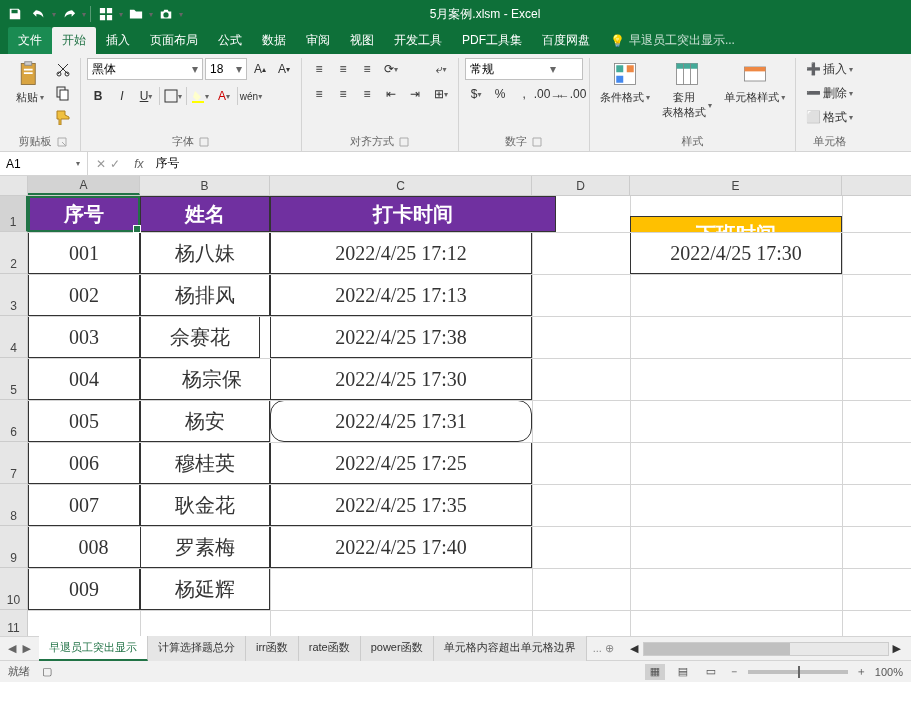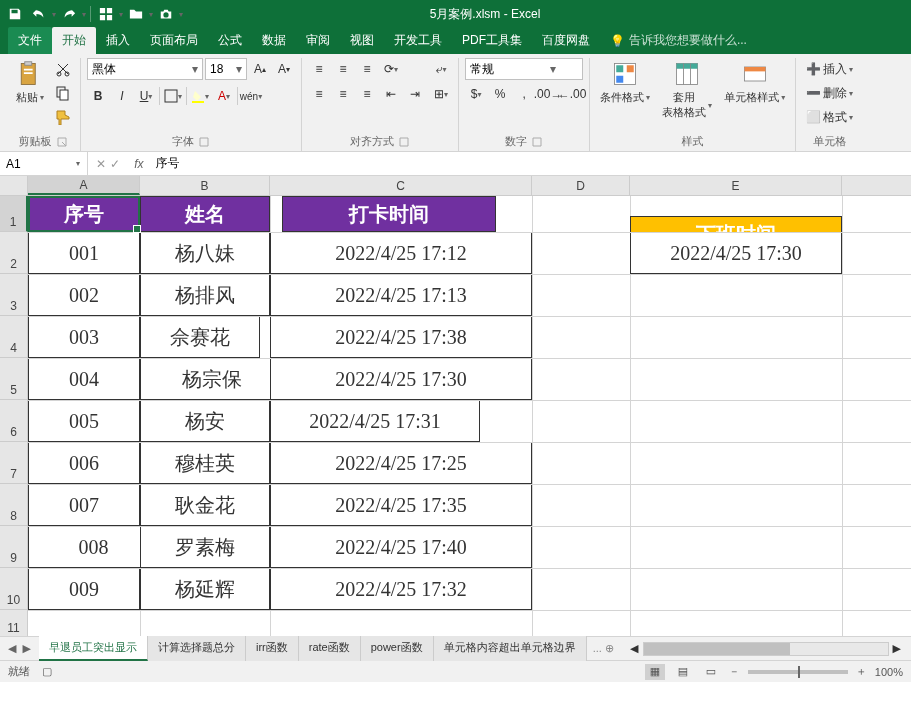--- a/index.html
+++ b/index.html
@@ -122,21 +122,21 @@
   <div class="tab active">开始</div>
   <div class="tab">插入</div>
   <div class="tab">页面布局</div>
   <div class="tab">公式</div>
   <div class="tab">数据</div>
   <div class="tab">审阅</div>
   <div class="tab">视图</div>
   <div class="tab">开发工具</div>
   <div class="tab">PDF工具集</div>
   <div class="tab">百度网盘</div>
-  <div class="tell-me">💡 <span>告诉我您想要做什么...</span></div>
+  <div class="tell-me">💡 <span>早退员工突出显示...</span></div>
 </div>
 
 <div class="ribbon">
   <div class="group">
     <div class="group-content">
       <div class="big-btn">
         <svg viewBox="0 0 32 32">
             <rect x="6" y="4" width="16" height="24" fill="#d9a441" stroke="#8a6d3b"></rect>
             <rect x="10" y="2" width="8" height="4" fill="#ccc" stroke="#888"></rect>
             <rect x="9" y="10" width="10" height="2" fill="#fff"></rect>
@@ -383,50 +383,49 @@
         <div class="row-h" style="height: 28px;">11</div>
       </div>
     <div class="cells" id="cells">
       <div class="cells-grid-line-v" style="left:112px"></div>
       <div class="cells-grid-line-v" style="left:242px"></div>
       <div class="cells-grid-line-v" style="left:504px"></div>
       <div class="cells-grid-line-v" style="left:602px"></div>
       <div class="cells-grid-line-v" style="left:814px"></div>
     <div class="hdr-cell" style="left: 0px; top: 0px; width: 112px;">序号</div>
         <div class="hdr-cell" style="left: 112px; top: 0px; width: 130px;">姓名</div>
-        <div class="hdr-cell" style="left: 254px; top: 0px; width: 214px;">打卡时间</div>
+        <div class="hdr-cell" style="left: 242px; top: 0px; width: 286px;">打卡时间</div>
         <div class="hdr-cell orange" style="left: 602px; top: 0px; width: 212px; margin-top: 20px;">下班时间</div>
         <div class="data-cell" style="left: 602px; top: 36px; width: 212px;">2022/4/25 17:30</div>
         <div class="data-cell" style="left: 0px; top: 36px; width: 112px;">001</div>
         <div class="data-cell" style="left: 112px; top: 36px; width: 130px;">杨八妹</div>
         <div class="data-cell" style="left: 242px; top: 36px; width: 262px;">2022/4/25 17:12</div>
         <div class="data-cell" style="left: 0px; top: 78px; width: 112px;">002</div>
         <div class="data-cell" style="left: 112px; top: 78px; width: 130px;">杨排风</div>
         <div class="data-cell" style="left: 242px; top: 78px; width: 262px;">2022/4/25 17:13</div>
         <div class="data-cell" style="left: 0px; top: 120px; width: 112px;">003</div>
         <div class="data-cell" style="left: 112px; top: 120px; width: 120px;">佘赛花</div>
         <div class="data-cell" style="left: 242px; top: 120px; width: 262px;">2022/4/25 17:38</div>
         <div class="data-cell" style="left: 0px; top: 162px; width: 112px;">004</div>
         <div class="data-cell" style="left: 112px; top: 162px; width: 144px;">杨宗保</div>
         <div class="data-cell" style="left: 242px; top: 162px; width: 262px;">2022/4/25 17:30</div>
         <div class="data-cell" style="left: 0px; top: 204px; width: 112px;">005</div>
         <div class="data-cell" style="left: 112px; top: 204px; width: 130px;">杨安</div>
-        <div class="data-cell" style="left: 242px; top: 204px; width: 210px;">2022/4/25 17:31</div>
+        <div class="data-cell" style="left: 242px; top: 204px; width: 262px; border-radius: 14px;">2022/4/25 17:31</div>
         <div class="data-cell" style="left: 0px; top: 246px; width: 112px;">006</div>
         <div class="data-cell" style="left: 112px; top: 246px; width: 130px;">穆桂英</div>
         <div class="data-cell" style="left: 242px; top: 246px; width: 262px;">2022/4/25 17:25</div>
         <div class="data-cell" style="left: 0px; top: 288px; width: 112px;">007</div>
         <div class="data-cell" style="left: 112px; top: 288px; width: 130px;">耿金花</div>
         <div class="data-cell" style="left: 242px; top: 288px; width: 262px;">2022/4/25 17:35</div>
         <div class="data-cell" style="left: 0px; top: 330px; width: 131px;">008</div>
         <div class="data-cell" style="left: 112px; top: 330px; width: 130px;">罗素梅</div>
         <div class="data-cell" style="left: 242px; top: 330px; width: 262px;">2022/4/25 17:40</div>
         <div class="data-cell" style="left: 0px; top: 372px; width: 112px;">009</div>
         <div class="data-cell" style="left: 112px; top: 372px; width: 130px;">杨延辉</div>
-        <div class="data-cell" style="left: 242px; top: 372px; width: 262px;">2022/4/25 17:32</div>
         <div class="cells-grid-line-h" style="top: 36px;"></div>
         <div class="cells-grid-line-h" style="top: 78px;"></div>
         <div class="cells-grid-line-h" style="top: 120px;"></div>
         <div class="cells-grid-line-h" style="top: 162px;"></div>
         <div class="cells-grid-line-h" style="top: 204px;"></div>
         <div class="cells-grid-line-h" style="top: 246px;"></div>
         <div class="cells-grid-line-h" style="top: 288px;"></div>
         <div class="cells-grid-line-h" style="top: 330px;"></div>
         <div class="cells-grid-line-h" style="top: 372px;"></div>
         <div class="cells-grid-line-h" style="top: 414px;"></div>

